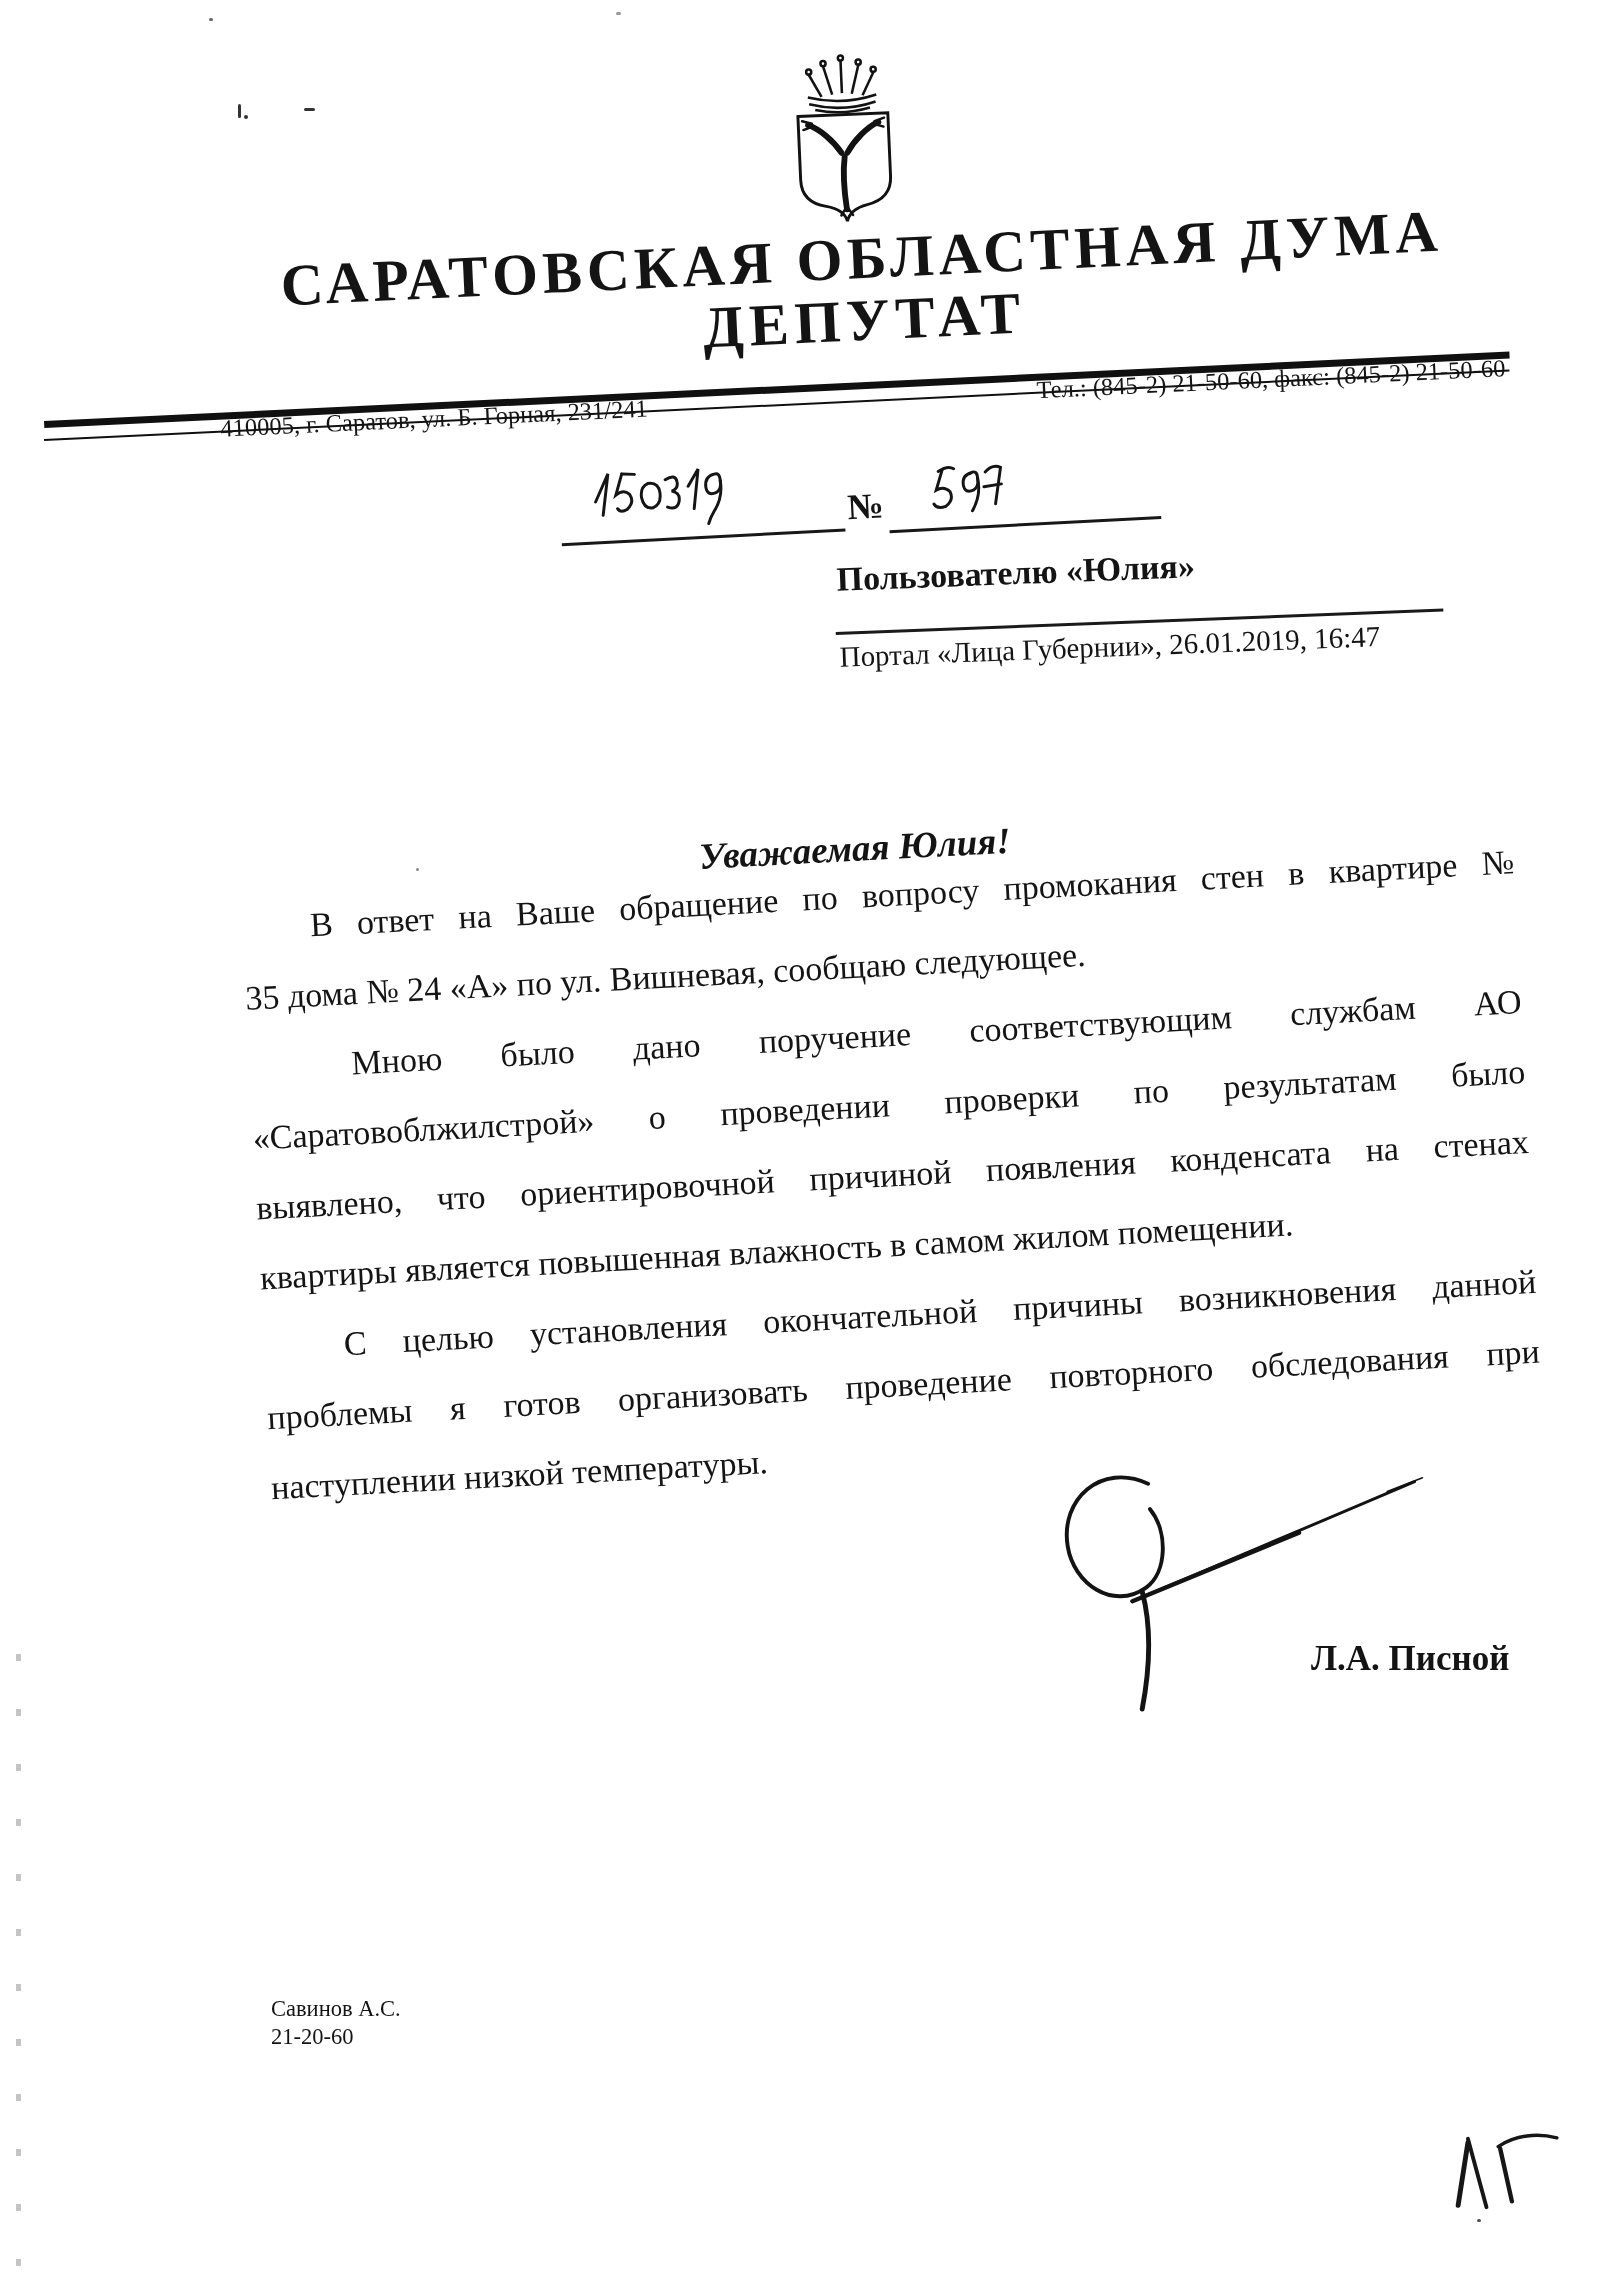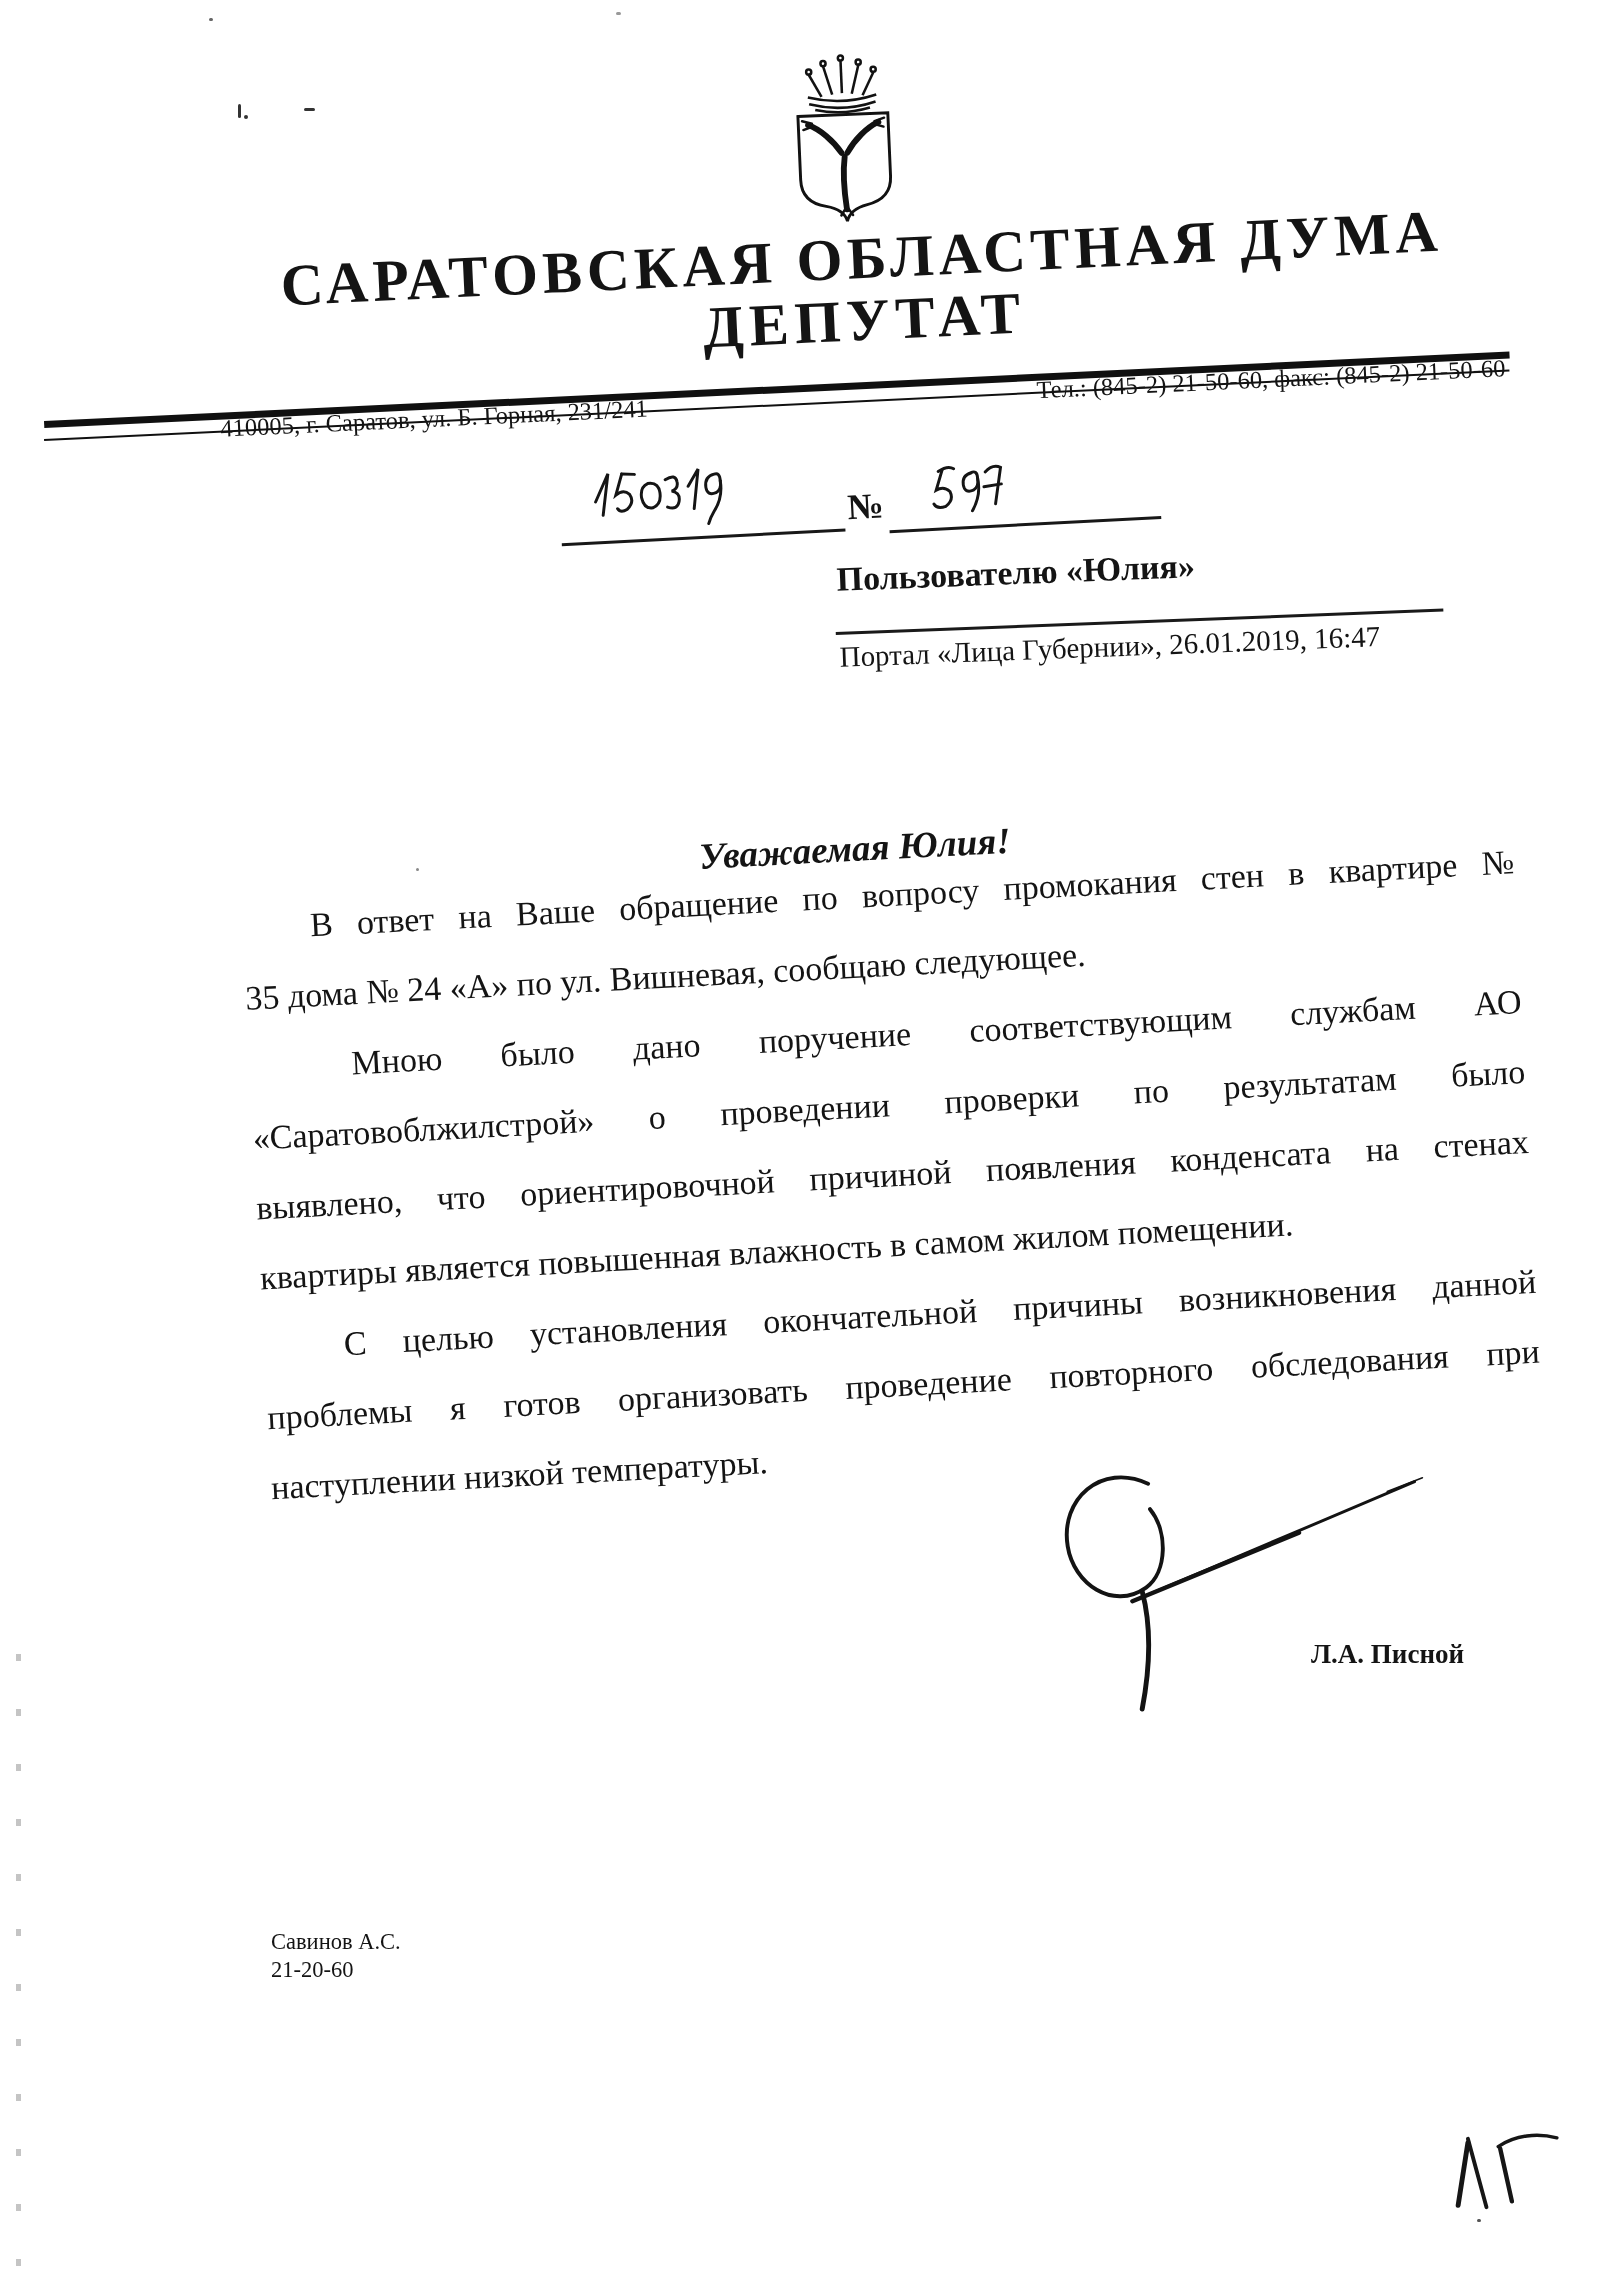--- a/index.html
+++ b/index.html
@@ -35,24 +35,24 @@
 
   
   .salutation{left:698px;top:835px;width:451px;font-size:37px;font-weight:bold;font-style:italic;
               transform:rotate(-3deg);white-space:nowrap;}
   .body-text{left:240px;top:894px;width:1274px;transform:rotate(-3deg);font-size:34px;}
   .body-text .line{height:70px;line-height:70px;white-space:nowrap;}
   .body-text .line.just{display:flex;justify-content:space-between;}
   .body-text .indent{width:44px;flex:0 0 44px;}
 
   
-  .sign-name{left:1311px;top:1639px;font-size:27px;font-weight:bold;white-space:nowrap;}
-
-  
-  .footer{left:271px;top:1928px;font-size:22.5px;line-height:28px;}
+  .sign-name{left:1311px;top:1639px;font-size:35px;font-weight:bold;white-space:nowrap;}
+
+  
+  .footer{left:271px;top:1995px;font-size:22.5px;line-height:28px;}
 
   
   .speck{position:absolute;background:#666;border-radius:2px;}
   .edge-dashes{left:15.7px;top:1654px;width:4.9px;height:633px;opacity:.5;
     background:repeating-linear-gradient(to bottom, #8a8a8a 0 6.9px, transparent 6.9px 55px);}
   svg{display:block;}
 </style>
 </head>
 <body>
 

